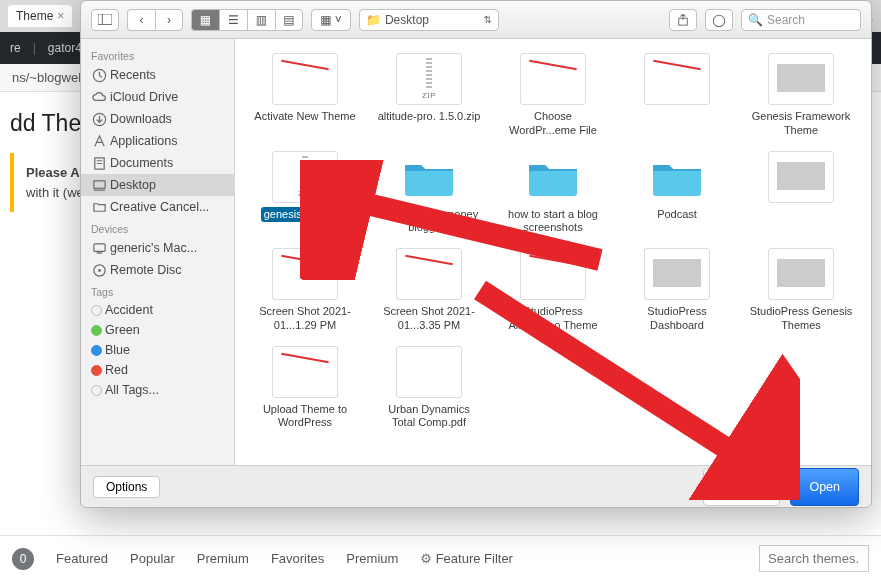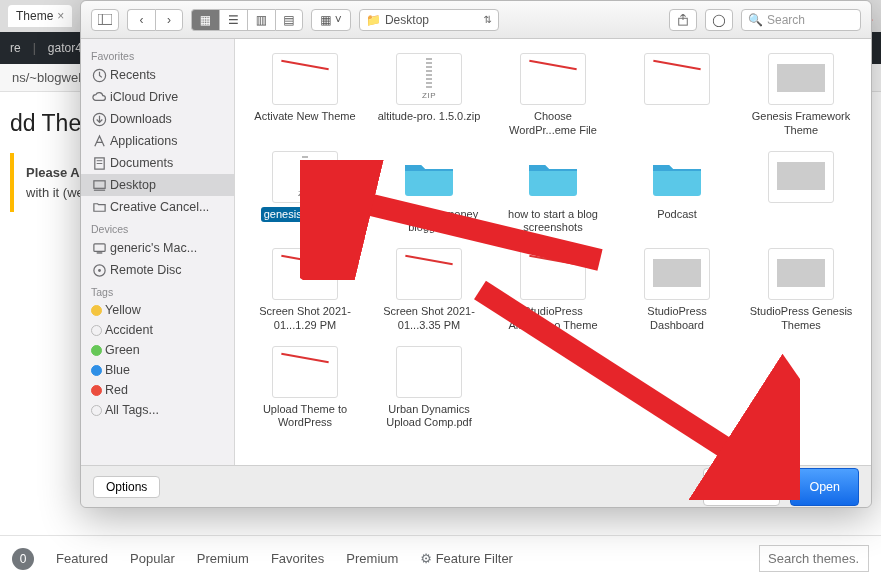--- a/index.html
+++ b/index.html
@@ -251,24 +251,20 @@
                 <circle cx="8" cy="8" r="6" fill="none" stroke="#6d6d70" stroke-width="1.3"></circle>
                 <circle cx="8" cy="8" r="1.5" fill="#6d6d70"></circle>
               </svg>
             </span>
             <span>Remote Disc</span>
           </div>
         </div>
       <div class="sb-head">Tags</div>
       <div id="sb-tags">
           <div class="sb-item">
-            <span class="tag-dot" style="background:#f4c43f;border-color:#f4c43f"></span>
-            <span>Yellow</span>
-          </div>
-          <div class="sb-item">
             <span class="tag-dot" style="background:transparent;border-color:#bbb"></span>
             <span>Accident</span>
           </div>
           <div class="sb-item">
             <span class="tag-dot" style="background:#66c757;border-color:#66c757"></span>
             <span>Green</span>
           </div>
           <div class="sb-item">
             <span class="tag-dot" style="background:#2e8fe6;border-color:#2e8fe6"></span>
             <span>Blue</span>
@@ -357,21 +353,21 @@
         <div class="file">
           <div class="thumb img g"></div>
           <div class="fname">StudioPress Genesis Themes</div>
         </div>
         <div class="file">
           <div class="thumb img"></div>
           <div class="fname">Upload Theme to WordPress</div>
         </div>
         <div class="file">
           <div class="thumb pdf"></div>
-          <div class="fname">Urban Dynamics Upload Comp.pdf</div>
+          <div class="fname">Urban Dynamics Total Comp.pdf</div>
         </div>
       </div>
   </div>
 
   <div class="finder-bottom">
     <button class="opts">Options</button>
     <div class="btns">
       <button class="btn">Cancel</button>
       <button class="btn primary">Open</button>
     </div>

